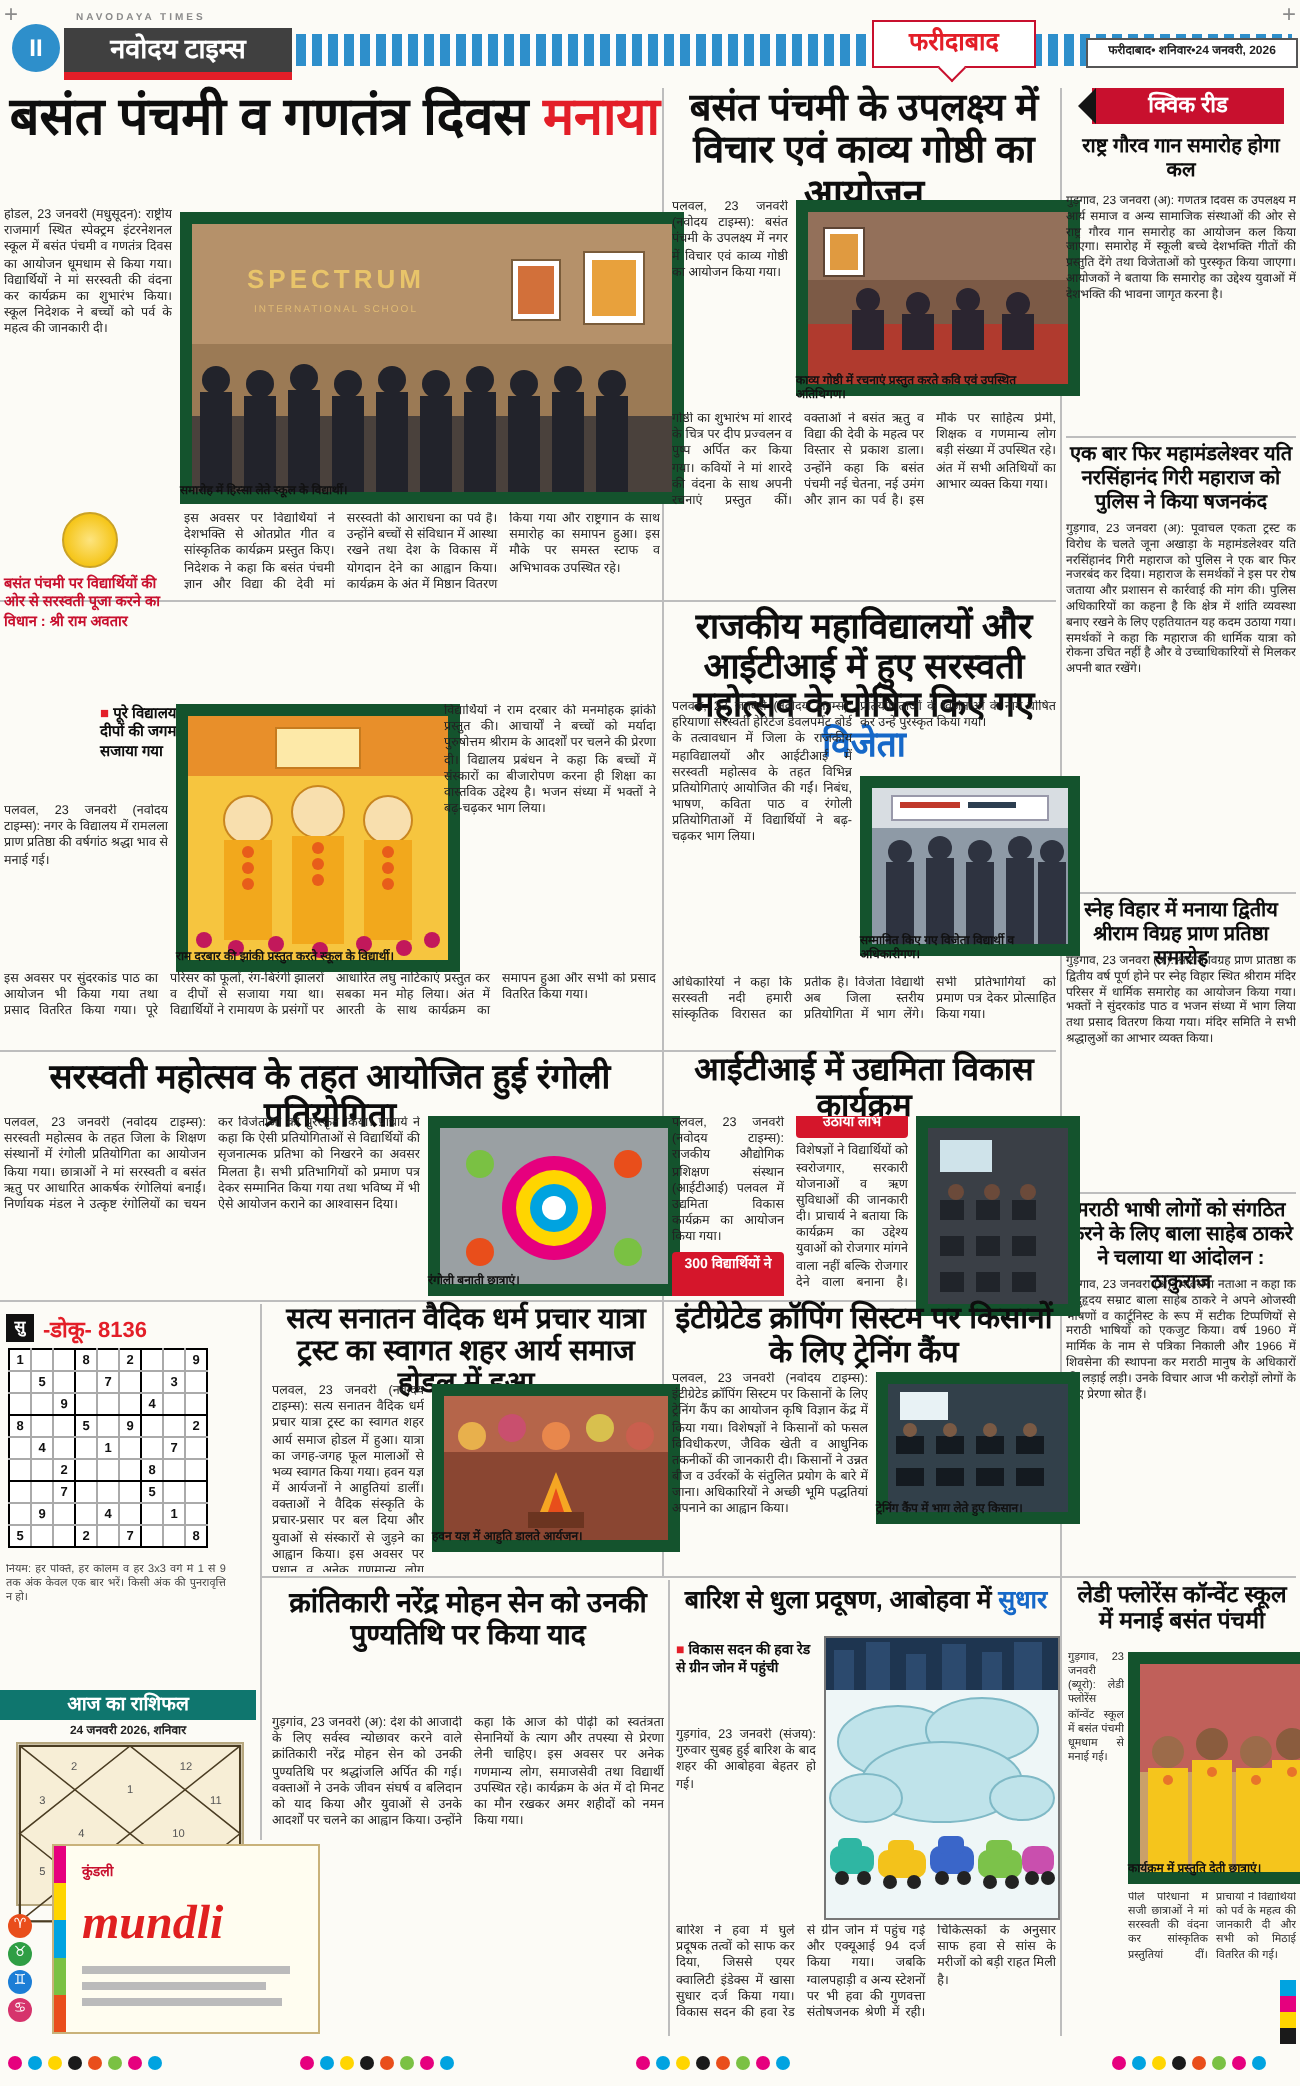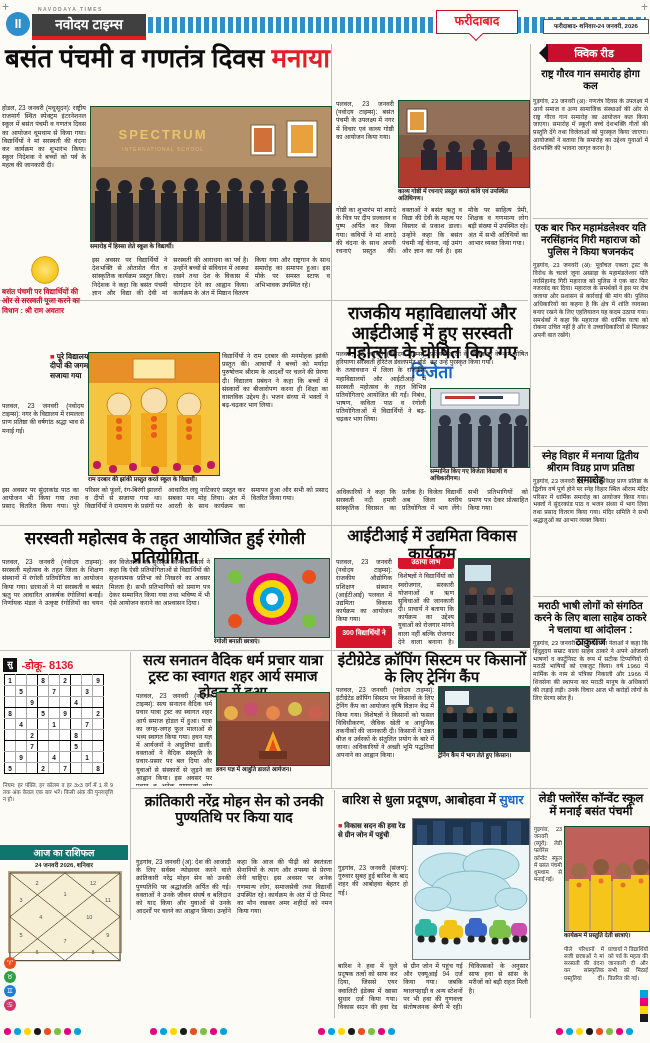--- a/index.html
+++ b/index.html
@@ -29,21 +29,21 @@
   #nameplate-red{left:32px;top:36px;width:114px;height:4px;background:#e31e28;}
   #bluebar{left:148px;top:17px;width:498px;height:16px;
     background:repeating-linear-gradient(90deg,#2e8fcb 0 5px,#fdfdfd 5px 8px);}
   #citytab{left:436px;top:10px;width:80px;height:22px;background:#fff;border:1.5px solid #c8102e;
     color:#e31e28;font-weight:bold;font-size:12.5px;text-align:center;line-height:21px;z-index:3;}
   #citytab::after{content:"";position:absolute;left:34px;bottom:-6px;width:9px;height:9px;background:#fff;
     border-right:1.5px solid #c8102e;border-bottom:1.5px solid #c8102e;transform:rotate(45deg);}
   #datebox{left:543px;top:19px;width:104px;height:13px;background:#fff;border:1px solid #555;z-index:3;
     font-size:6px;font-weight:bold;text-align:center;line-height:12px;color:#222;}
   
-  .photo{position:absolute;overflow:hidden;background:#ddd;border:1px solid #14532d;}
+  .photo{position:absolute;overflow:hidden;background:#ddd;border:6px solid #14532d;}
   .photo svg{display:block;width:100%;height:100%;}
   
   #qr-tag{left:546px;top:44px;width:96px;height:18px;background:#c8102e;color:#fff;font-weight:bold;
     font-size:11px;text-align:center;line-height:18px;}
   #qr-tag::before{content:"";position:absolute;left:-16px;top:0;border:9px solid transparent;
     border-right:9px solid #141414;}
   .qr-head{font-weight:bold;font-size:10px;line-height:1.2;text-align:center;color:#0d0d0d;}
   
   .subhead{font-size:7.5px;font-weight:bold;line-height:1.25;color:#0d0d0d;}
   .subhead .sq{color:#e31e28;}
@@ -151,20 +151,21 @@
       </g>
     </svg>
   </div>
   <div class="abs caption" style="left:90px;top:243px;width:240px;">समारोह में हिस्सा लेते स्कूल के विद्यार्थी।</div>
   <div class="abs" style="left:2px;top:256px;width:86px;height:92px;">
     <div class="ycirc"></div>
     <div class="pullq">बसंत पंचमी पर विद्यार्थियों की ओर से सरस्वती पूजा करने का विधान : श्री राम अवतार</div>
   </div>
   <div class="abs body-txt" style="left:92px;top:256px;width:238px;height:92px;overflow:hidden;column-count:3;column-gap:6px;">इस अवसर पर विद्यार्थियों ने देशभक्ति से ओतप्रोत गीत व सांस्कृतिक कार्यक्रम प्रस्तुत किए। निदेशक ने कहा कि बसंत पंचमी ज्ञान और विद्या की देवी मां सरस्वती की आराधना का पर्व है। उन्होंने बच्चों से संविधान में आस्था रखने तथा देश के विकास में योगदान देने का आह्वान किया। कार्यक्रम के अंत में मिष्ठान वितरण किया गया और राष्ट्रगान के साथ समारोह का समापन हुआ। इस मौके पर समस्त स्टाफ व अभिभावक उपस्थित रहे।</div>
 
+  <div class="abs hl" style="left:336px;top:44px;width:192px;font-size:19px;">बसंत पंचमी के उपलक्ष्य में विचार एवं काव्य गोष्ठी का आयोजन</div>
   <div class="abs body-txt" style="left:336px;top:100px;width:58px;height:104px;overflow:hidden;">पलवल, 23 जनवरी (नवोदय टाइम्स): बसंत पंचमी के उपलक्ष्य में नगर में विचार एवं काव्य गोष्ठी का आयोजन किया गया।</div>
   <div class="photo" style="left:398px;top:100px;width:130px;height:86px;">
     <svg viewBox="0 0 130 86" preserveAspectRatio="none">
       <rect width="130" height="86" fill="#7c5a46"></rect>
       <rect y="0" width="130" height="34" fill="#93705a"></rect>
       <rect x="8" y="8" width="20" height="24" fill="#fff" stroke="#5d4434"></rect>
       <rect x="11" y="11" width="14" height="18" fill="#e09a40"></rect>
       <rect y="56" width="130" height="30" fill="#b03a2e"></rect>
       <g fill="#2b2530">
         <circle cx="30" cy="44" r="6"></circle>
@@ -444,20 +445,28 @@
       <div class="zrow" title="वृष">
         <span style="background: rgb(47, 158, 68);">♉</span>
       </div>
       <div class="zrow" title="मिथुन">
         <span style="background: rgb(28, 126, 214);">♊</span>
       </div>
       <div class="zrow" title="कर्क">
         <span style="background: rgb(214, 51, 108);">♋</span>
       </div>
     </div>
+  <div id="ad-box" class="abs">
+    <div id="ad-strip"></div>
+    <div id="ad-top">कुंडली</div>
+    <div id="ad-logo">mundli</div>
+    <div class="ad-bar" style="top:60px;width:104px;"></div>
+    <div class="ad-bar" style="top:68px;width:92px;"></div>
+    <div class="ad-bar" style="top:76px;width:100px;"></div>
+  </div>
 
   <div class="abs hl" style="left:136px;top:652px;width:194px;font-size:14.5px;">सत्य सनातन वैदिक धर्म प्रचार यात्रा ट्रस्ट का स्वागत शहर आर्य समाज होडल में हुआ</div>
   <div class="abs body-txt" style="left:136px;top:692px;width:76px;height:94px;overflow:hidden;">पलवल, 23 जनवरी (नवोदय टाइम्स): सत्य सनातन वैदिक धर्म प्रचार यात्रा ट्रस्ट का स्वागत शहर आर्य समाज होडल में हुआ। यात्रा का जगह-जगह फूल मालाओं से भव्य स्वागत किया गया। हवन यज्ञ में आर्यजनों ने आहुतियां डालीं। वक्ताओं ने वैदिक संस्कृति के प्रचार-प्रसार पर बल दिया और युवाओं से संस्कारों से जुड़ने का आह्वान किया। इस अवसर पर प्रधान व अनेक गणमान्य लोग उपस्थित रहे।</div>
   <div class="photo" style="left:216px;top:692px;width:112px;height:72px;">
     <svg viewBox="0 0 112 72" preserveAspectRatio="none">
       <rect width="112" height="72" fill="#b5654a"></rect>
       <g>
         <circle cx="14" cy="20" r="7" fill="#e8b04c"></circle>
           <circle cx="34" cy="16" r="7" fill="#c94f6e"></circle>
         <circle cx="56" cy="20" r="7" fill="#e8874c"></circle>

